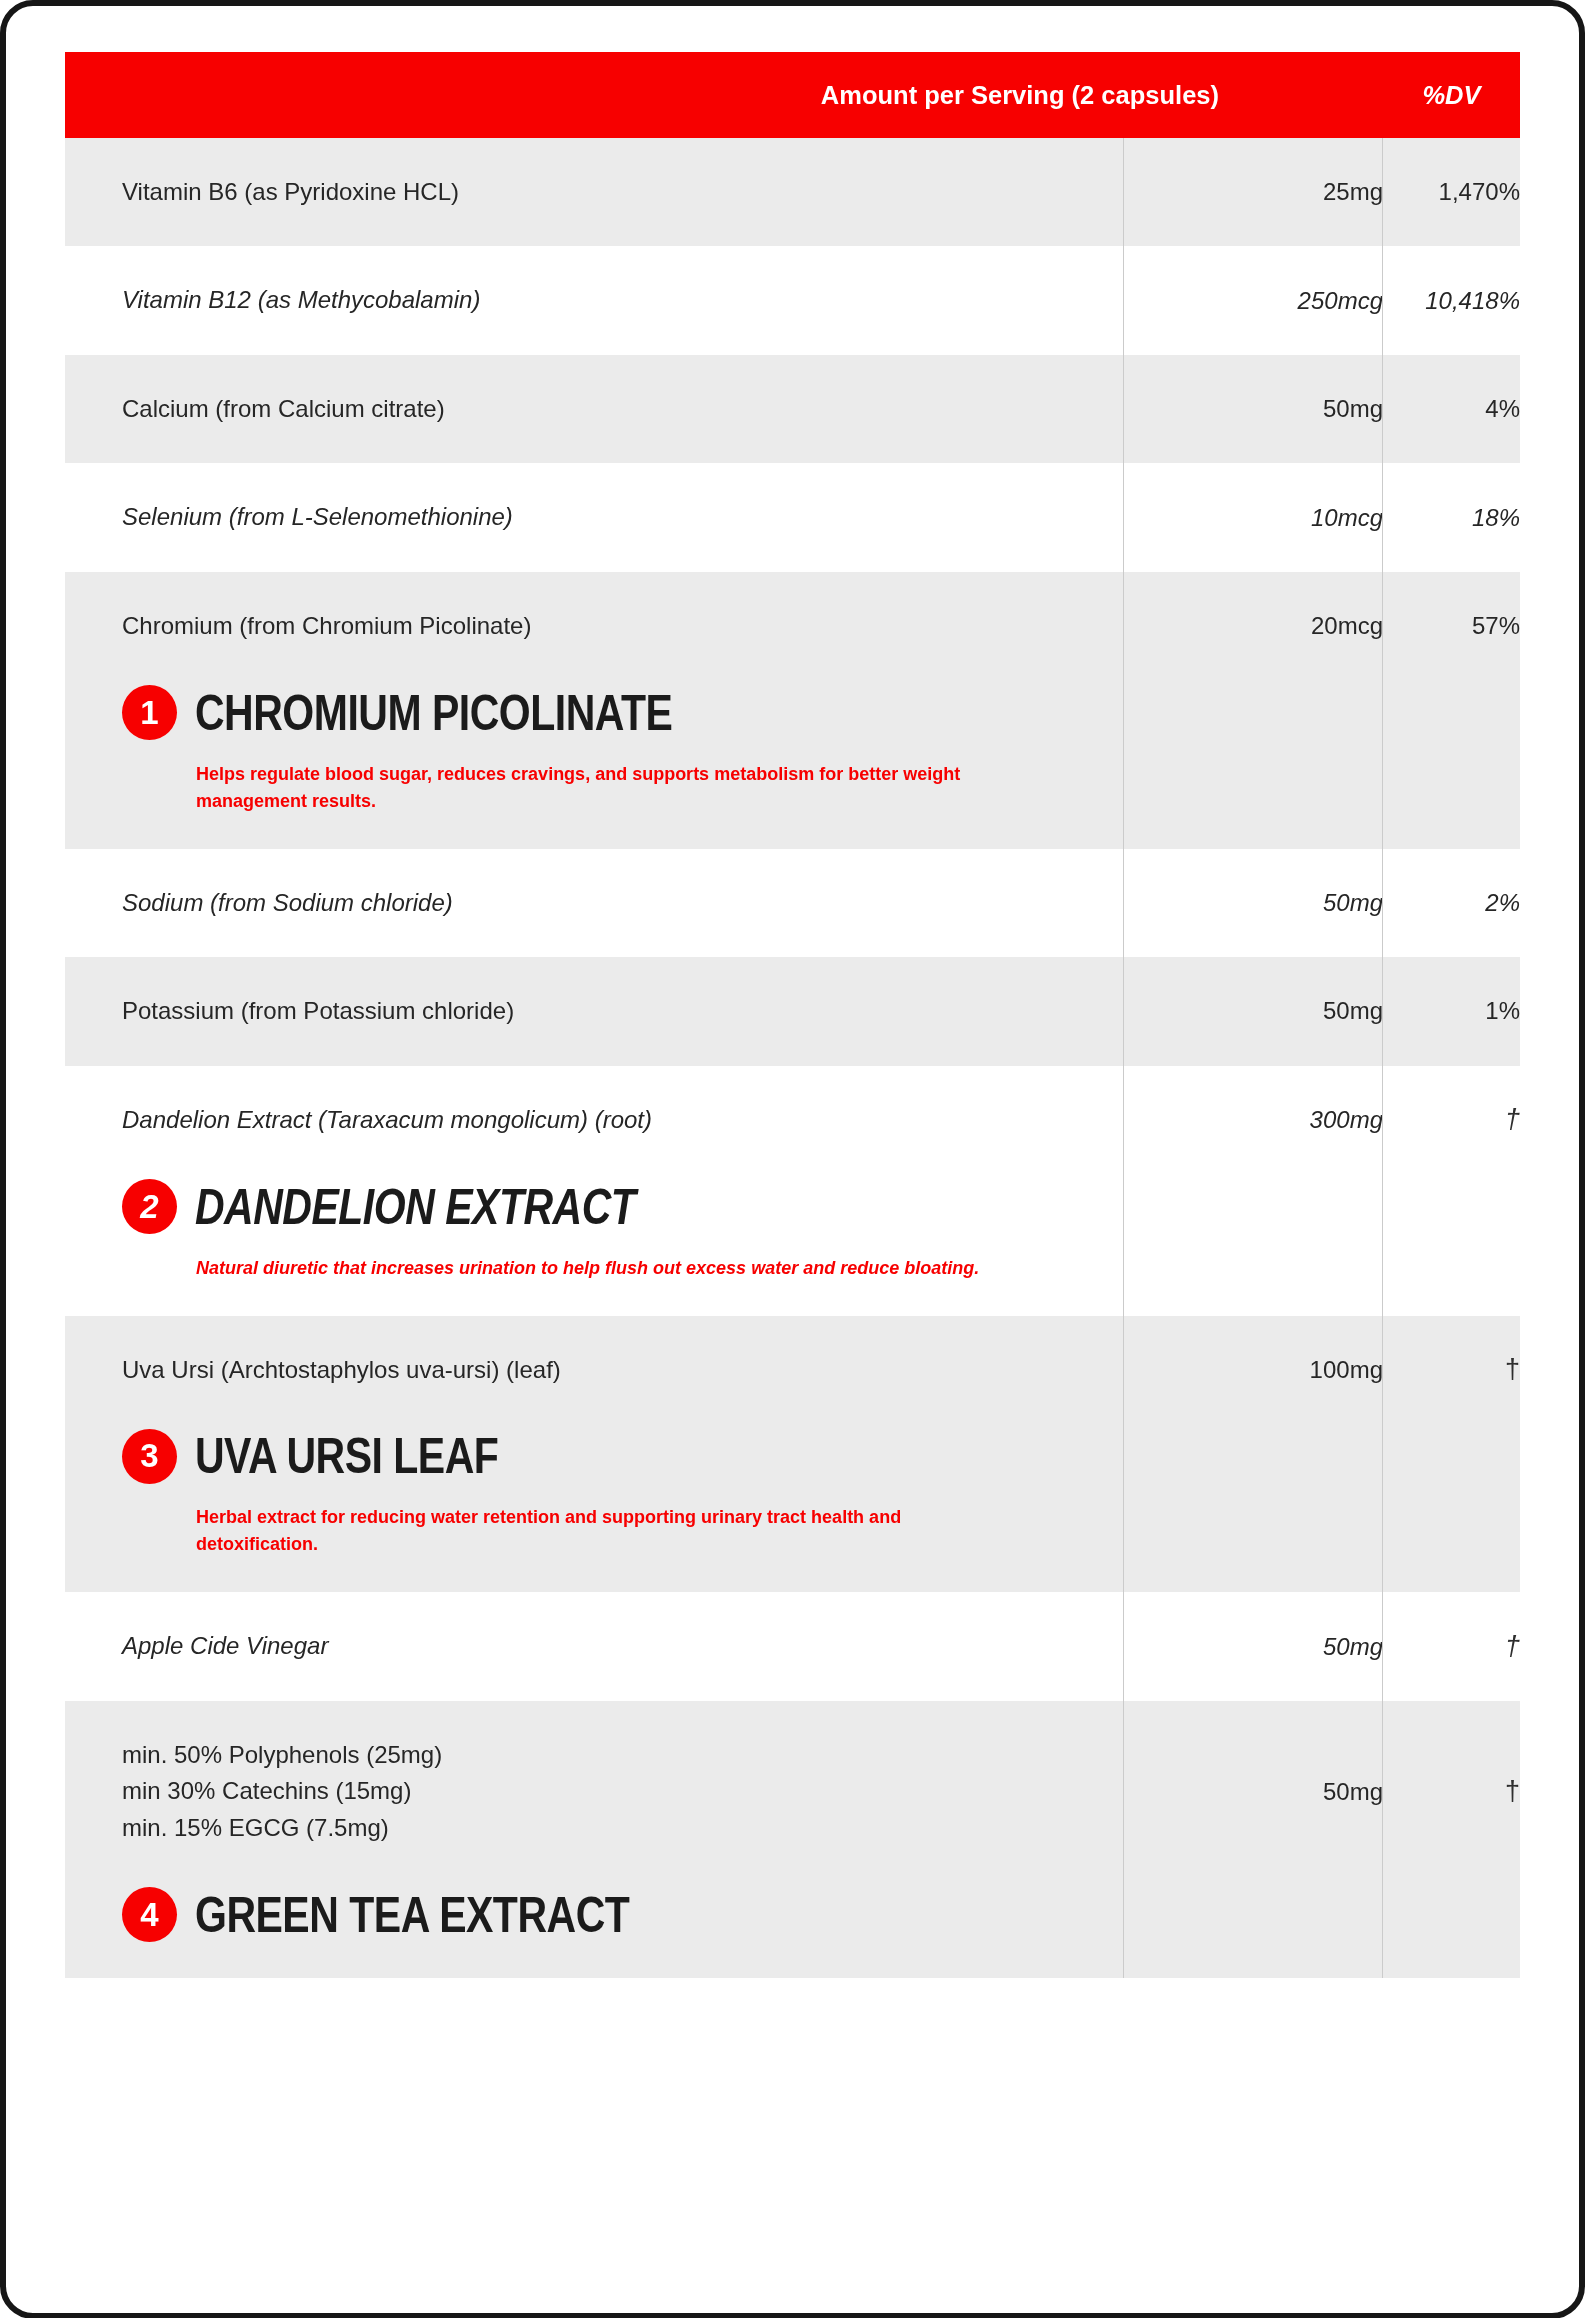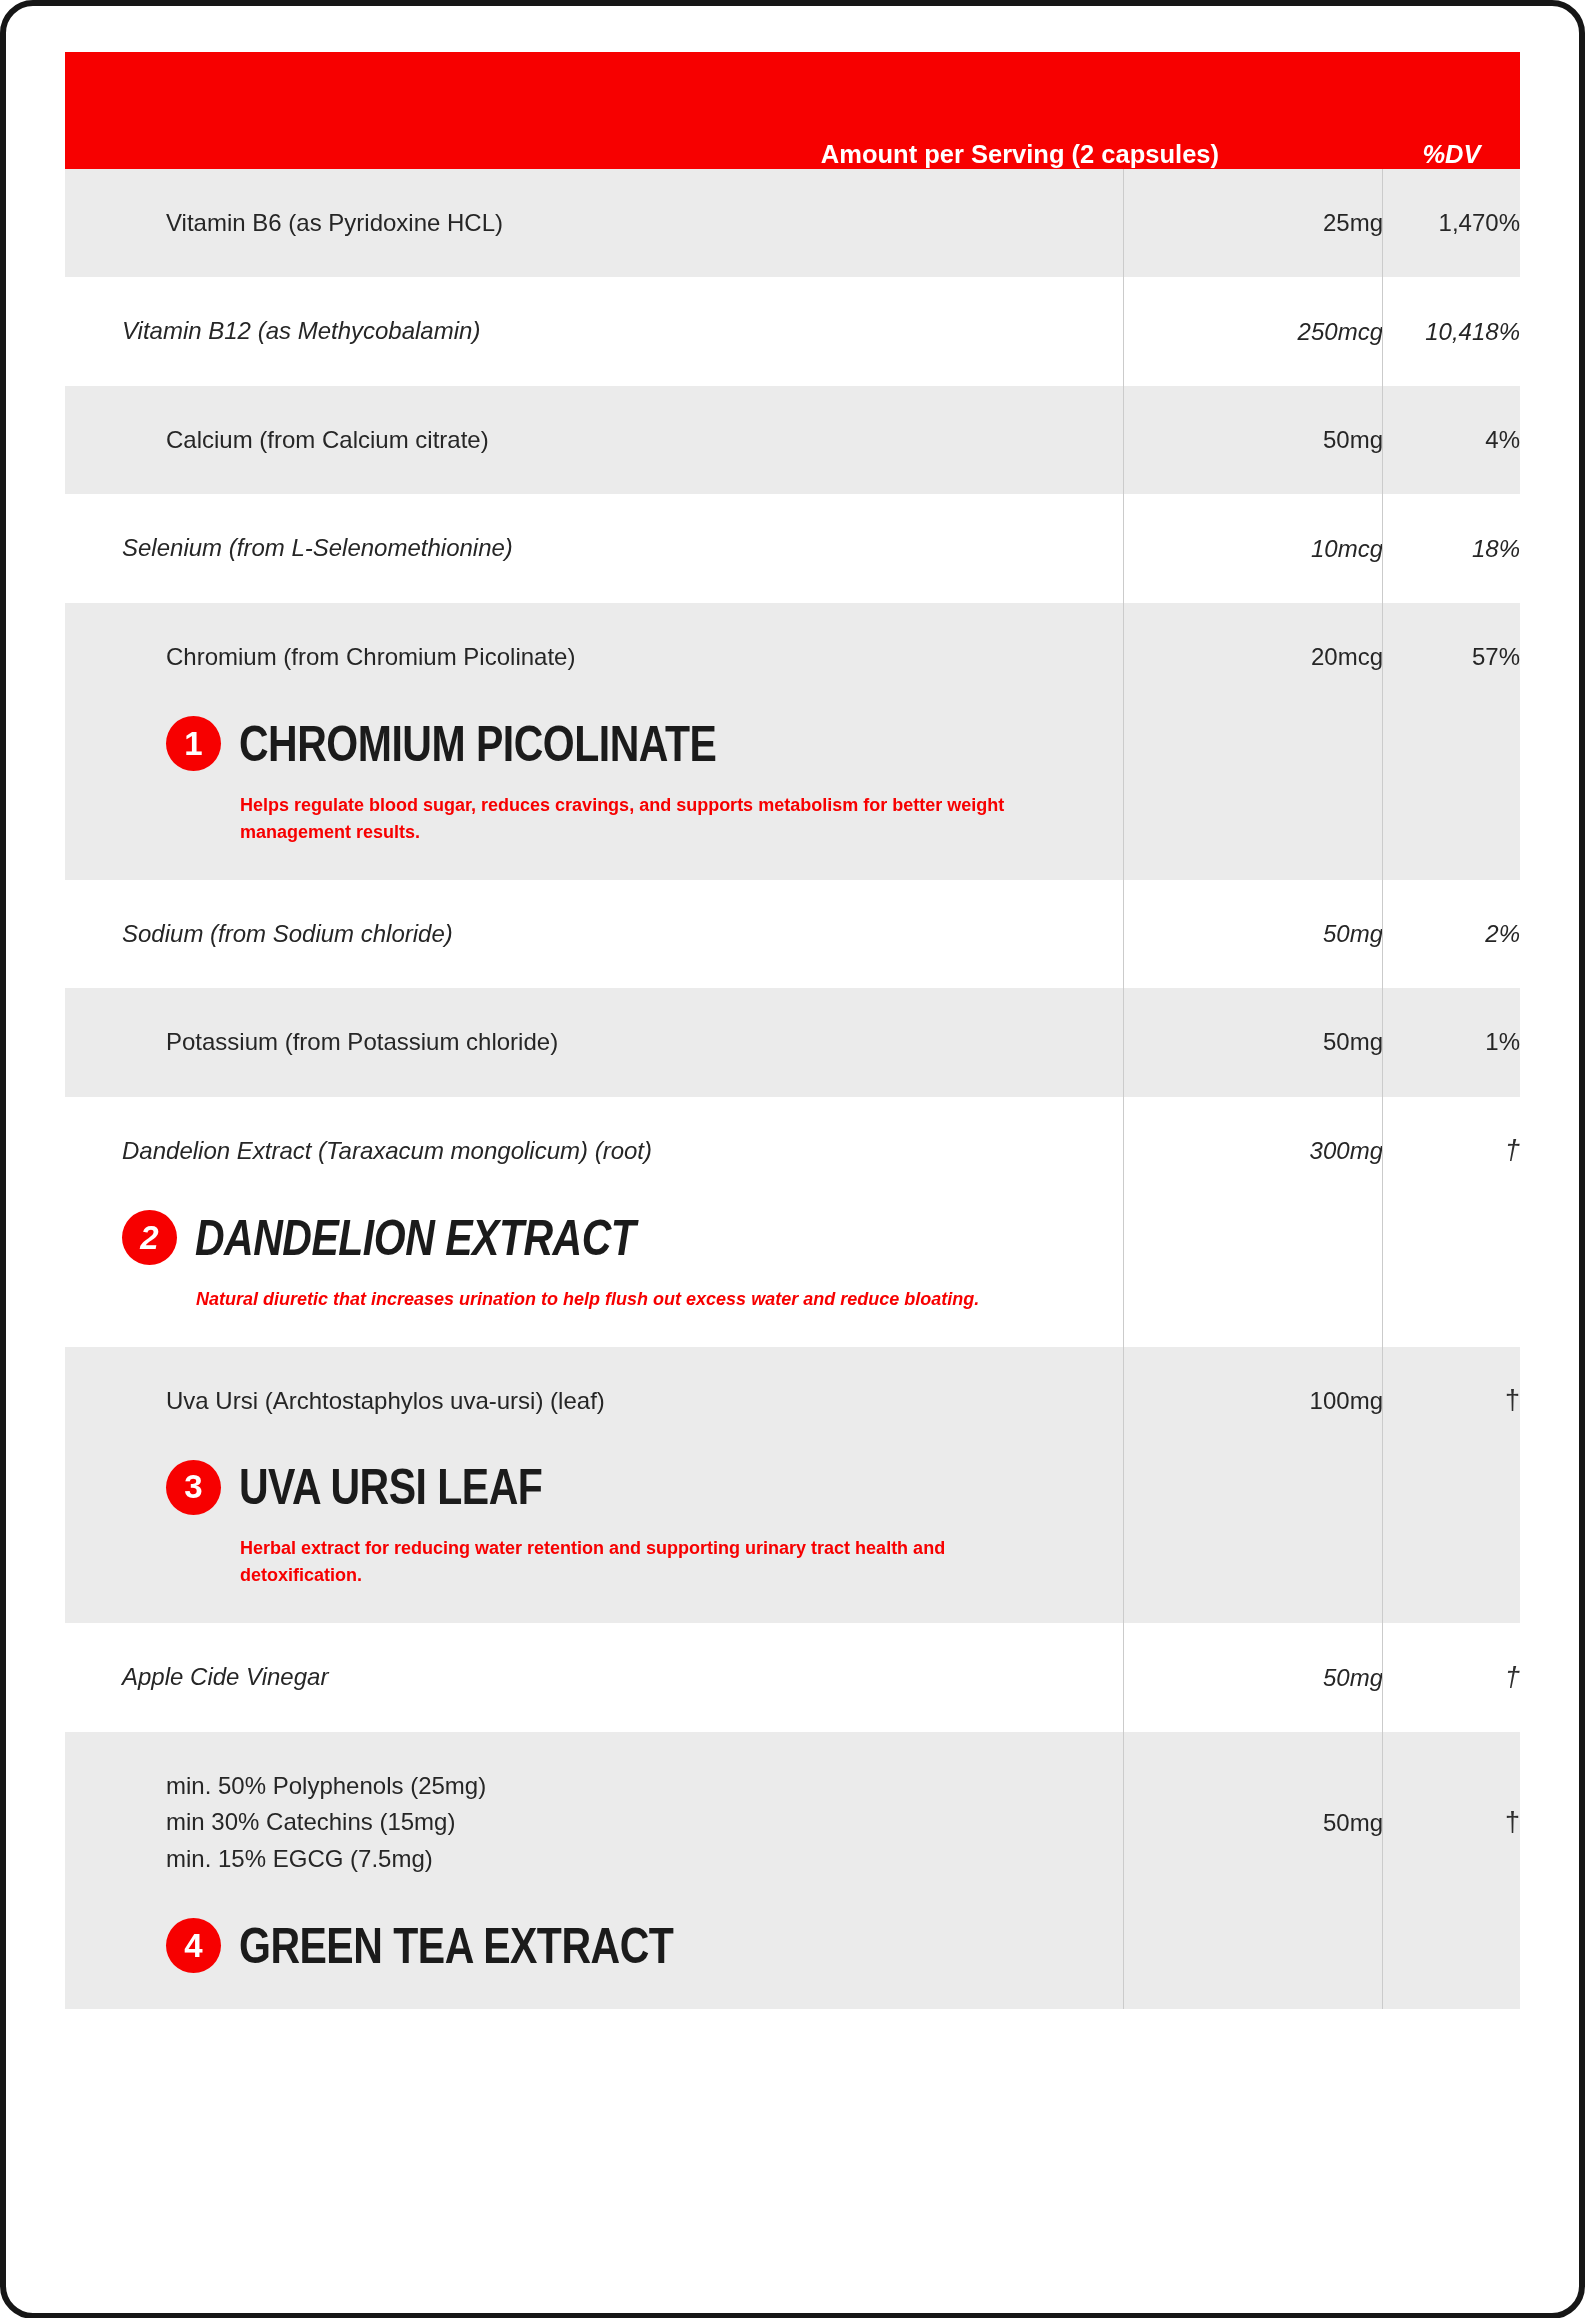--- a/index.html
+++ b/index.html
@@ -24,23 +24,23 @@
     border:6.8px solid var(--border);
     border-radius:33px;
     background:#ffffff;
     padding:46px 59px 74px 59px;
     overflow:hidden;
   }
   .table{width:100%;}
   
   .thead{
     display:flex;
-    align-items:flex-end;
+    align-items:center;
     background:var(--accent);
-    height:117px;
+    height:86px;
     color:#ffffff;
     font-weight:bold;
     font-size:25.5px;
   }
   .th-amount{
     flex:1;
     text-align:right;
     padding-right:164px;
     white-space:nowrap;
   }
@@ -56,21 +56,21 @@
     background:var(--divider);
     z-index:5;
   }
   .vline-1{right:396px;}
   .vline-2{right:137px;}
   .row{
     display:grid;
     grid-template-columns:1fr 259px 137px;
     align-items:center;
   }
-  .row.gray{background:var(--row-gray);padding-left:44px;}
+  .row.gray{background:var(--row-gray);}
   .row.white{background:var(--row-white);font-style:italic;}
   .cell-name{
     padding:36px 40px 36px 57px;
     font-size:24px;
     line-height:1.52;
   }
   .cell-amount,.cell-dv{
     align-self:center;
     text-align:right;
     font-size:24px;

